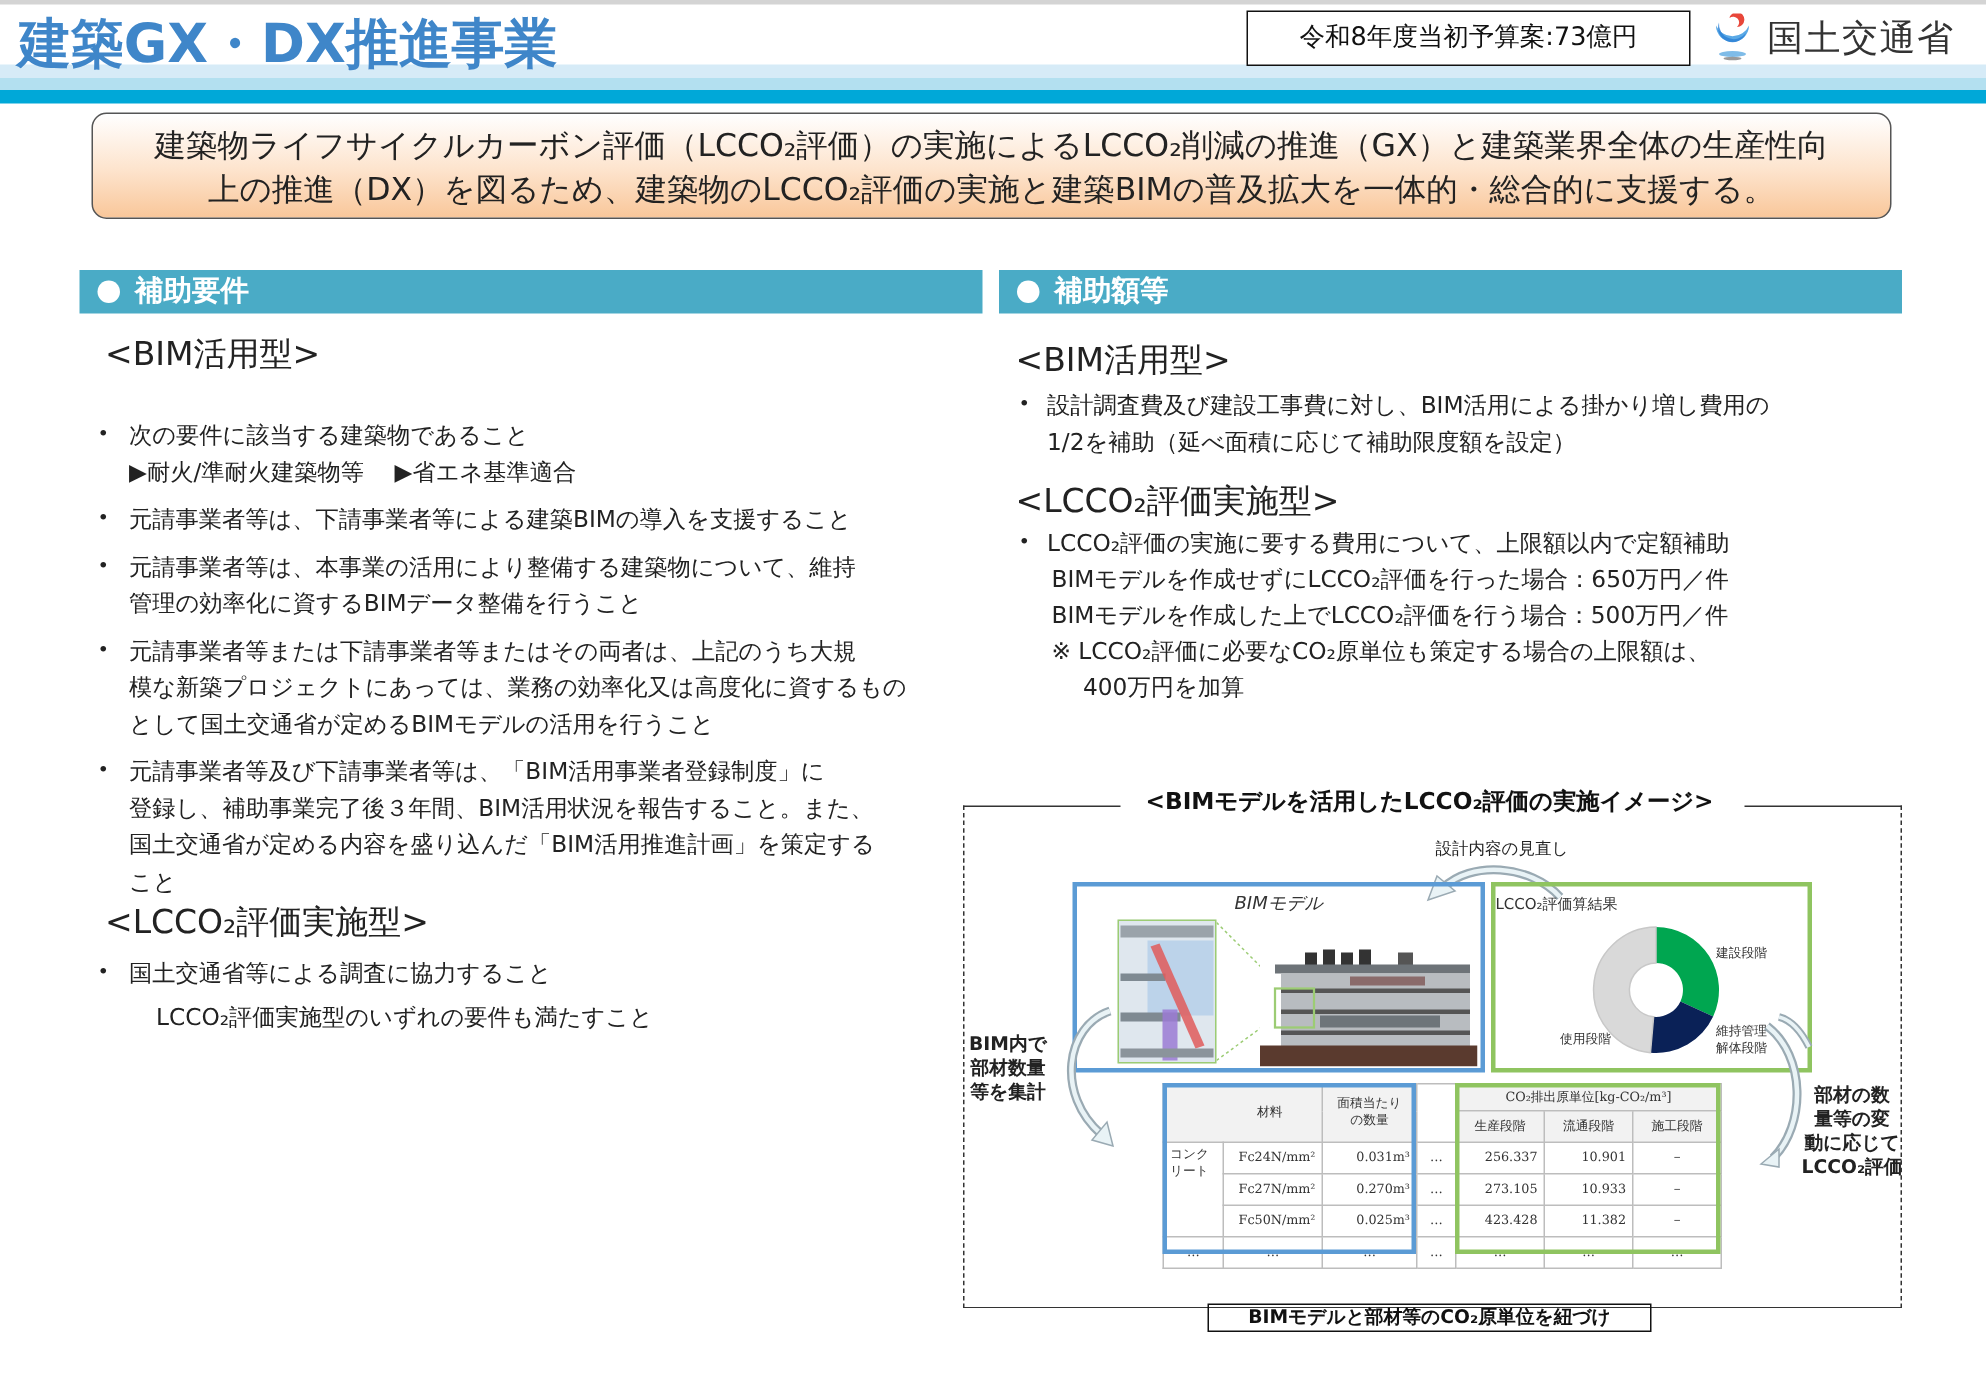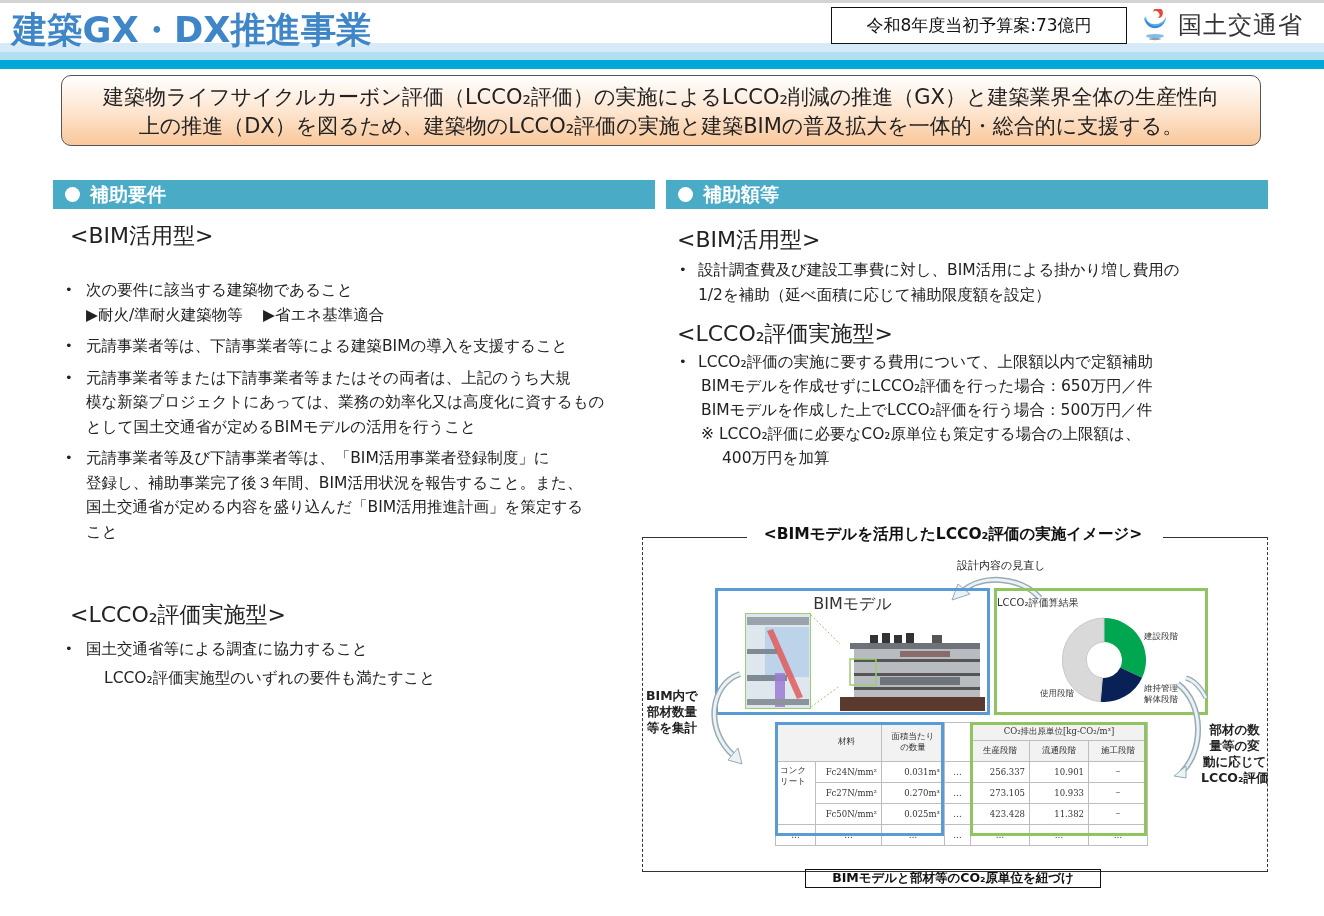--- a/index.html
+++ b/index.html
@@ -74,21 +74,21 @@
   }
   .diagram-top-left { position: absolute; left: 642px; top: 537px; width: 105px; border-top: 1.5px solid #333; }
   .diagram-top-right { position: absolute; left: 1163px; top: 537px; width: 105px; border-top: 1.5px solid #333; }
   .diagram-title {
     position: absolute; left: 752px; top: 524px; width: 402px; text-align: center;
     font-size: 15.5px; font-weight: bold; color: #111; background: #fff; white-space: nowrap;
   }
   .review-label { position: absolute; left: 957px; top: 558px; font-size: 11px; color: #222; white-space: nowrap; }
 
   .bim-box { position: absolute; left: 715px; top: 588px; width: 275px; height: 127px; border: 3px solid #5b9bd5; }
-  .bim-box-label { position: absolute; left: 0; width: 100%; top: 3px; text-align: center; font-size: 16px; color: #333; }
+  .bim-box-label { position: absolute; left: 0; width: 100%; top: 3px; text-align: center; font-size: 12px; color: #333; font-style: italic; }
   .lcco-box { position: absolute; left: 994px; top: 588px; width: 214px; height: 127px; border: 3px solid #8fc460; }
   .lcco-box-label { position: absolute; left: 0; width: 100%; top: 5px; font-size: 10px; color: #333; }
 
   .donut-label { position: absolute; font-size: 8.5px; color: #333; white-space: nowrap; line-height: 11px; }
 
   .side-label { position: absolute; font-size: 12.5px; font-weight: bold; color: #222; line-height: 16px; text-align: center; white-space: nowrap; }
 
   
   .tbl-wrap { position: absolute; left: 775px; top: 722px; }
   table.mat { border-collapse: collapse; font-family: "DejaVu Serif", serif; font-size: 8.5px; color: #333; }
@@ -137,20 +137,24 @@
 
 <div class="sub-heading" style="left:70px; top:221px;">&lt;BIM活用型&gt;</div>
 
 <ul class="bullets lb1">
   <li>
     <span class="line">次の要件に該当する建築物であること</span>
     <span class="line">▶耐火/準耐火建築物等　 ▶省エネ基準適合</span>
   </li>
   <li>
     <span class="line">元請事業者等は、下請事業者等による建築BIMの導入を支援すること</span>
+  </li>
+  <li>
+    <span class="line">元請事業者等は、本事業の活用により整備する建築物について、維持</span>
+    <span class="line">管理の効率化に資するBIMデータ整備を行うこと</span>
   </li>
   <li>
     <span class="line">元請事業者等または下請事業者等またはその両者は、上記のうち大規</span>
     <span class="line">模な新築プロジェクトにあっては、業務の効率化又は高度化に資するもの</span>
     <span class="line">として国土交通省が定めるBIMモデルの活用を行うこと</span>
   </li>
   <li>
     <span class="line">元請事業者等及び下請事業者等は、「BIM活用事業者登録制度」に</span>
     <span class="line">登録し、補助事業完了後３年間、BIM活用状況を報告すること。また、</span>
     <span class="line">国土交通省が定める内容を盛り込んだ「BIM活用推進計画」を策定する</span>

